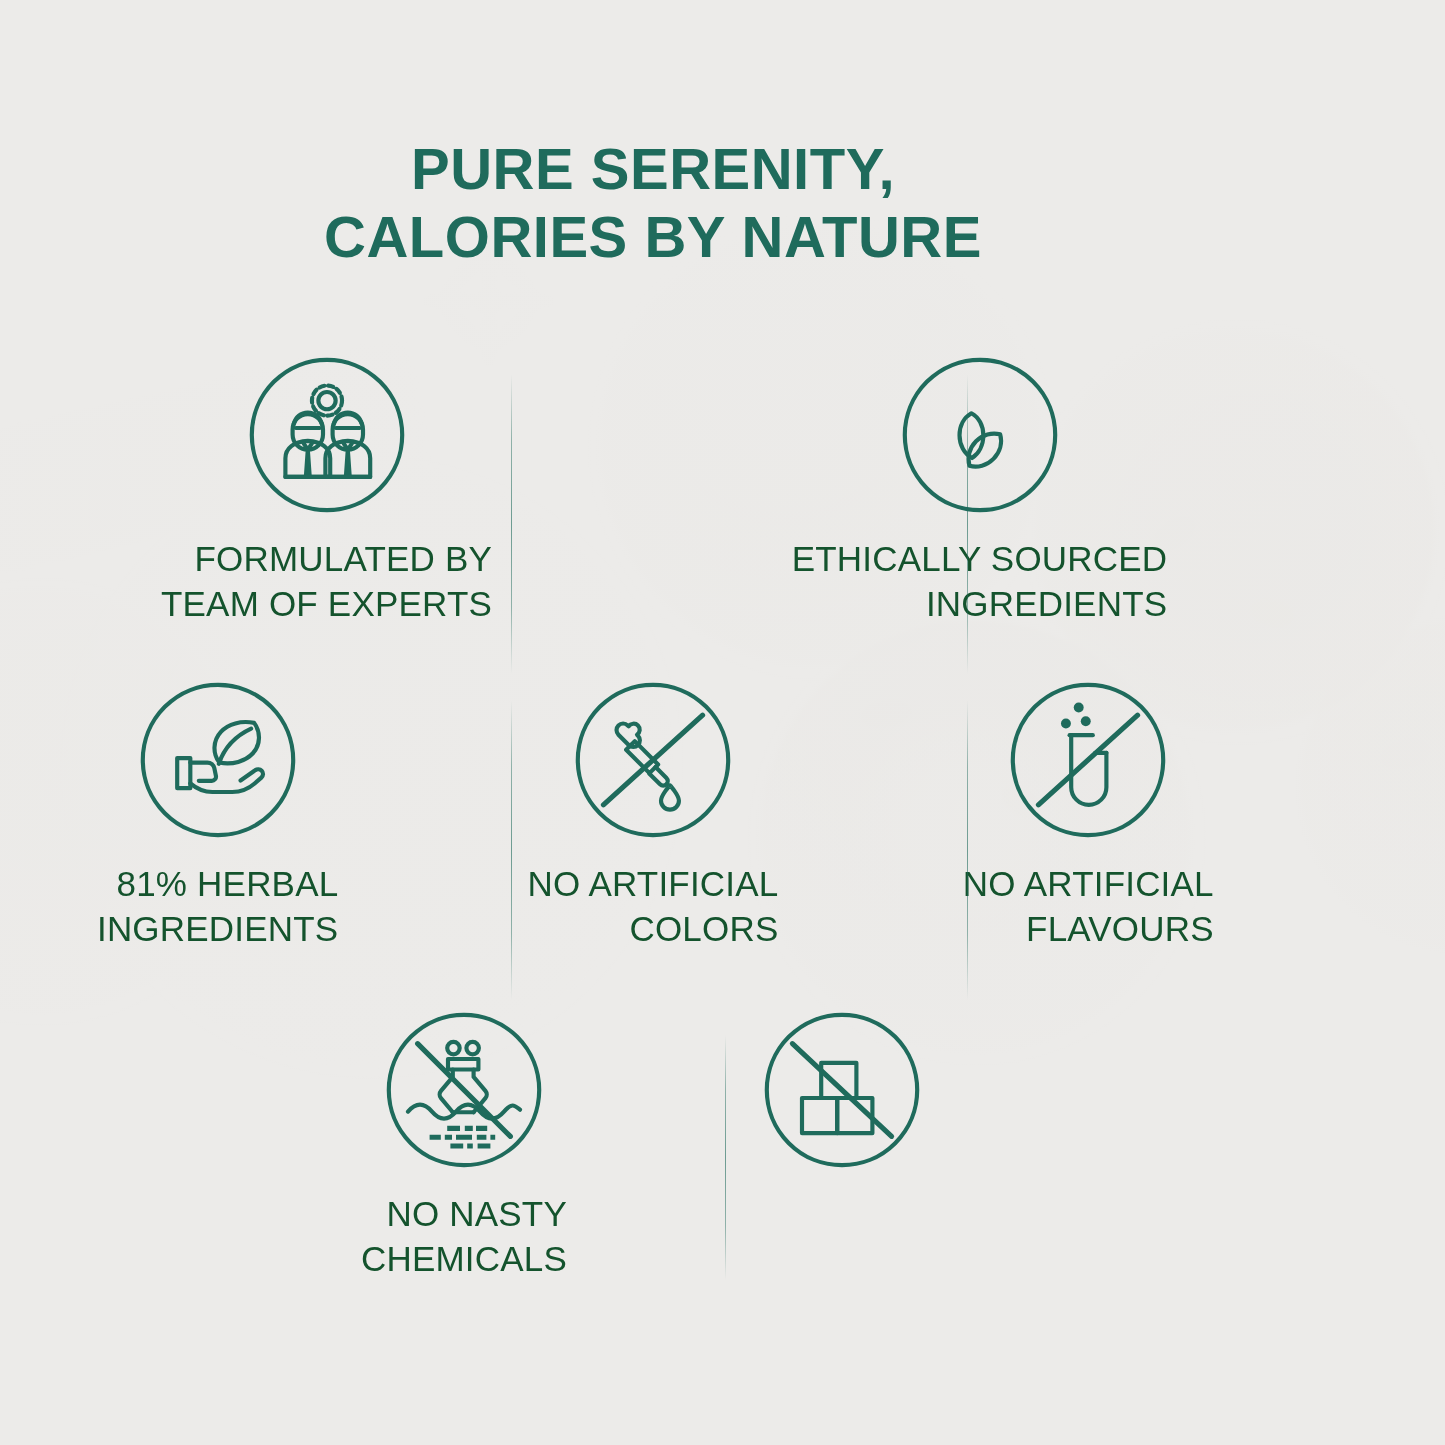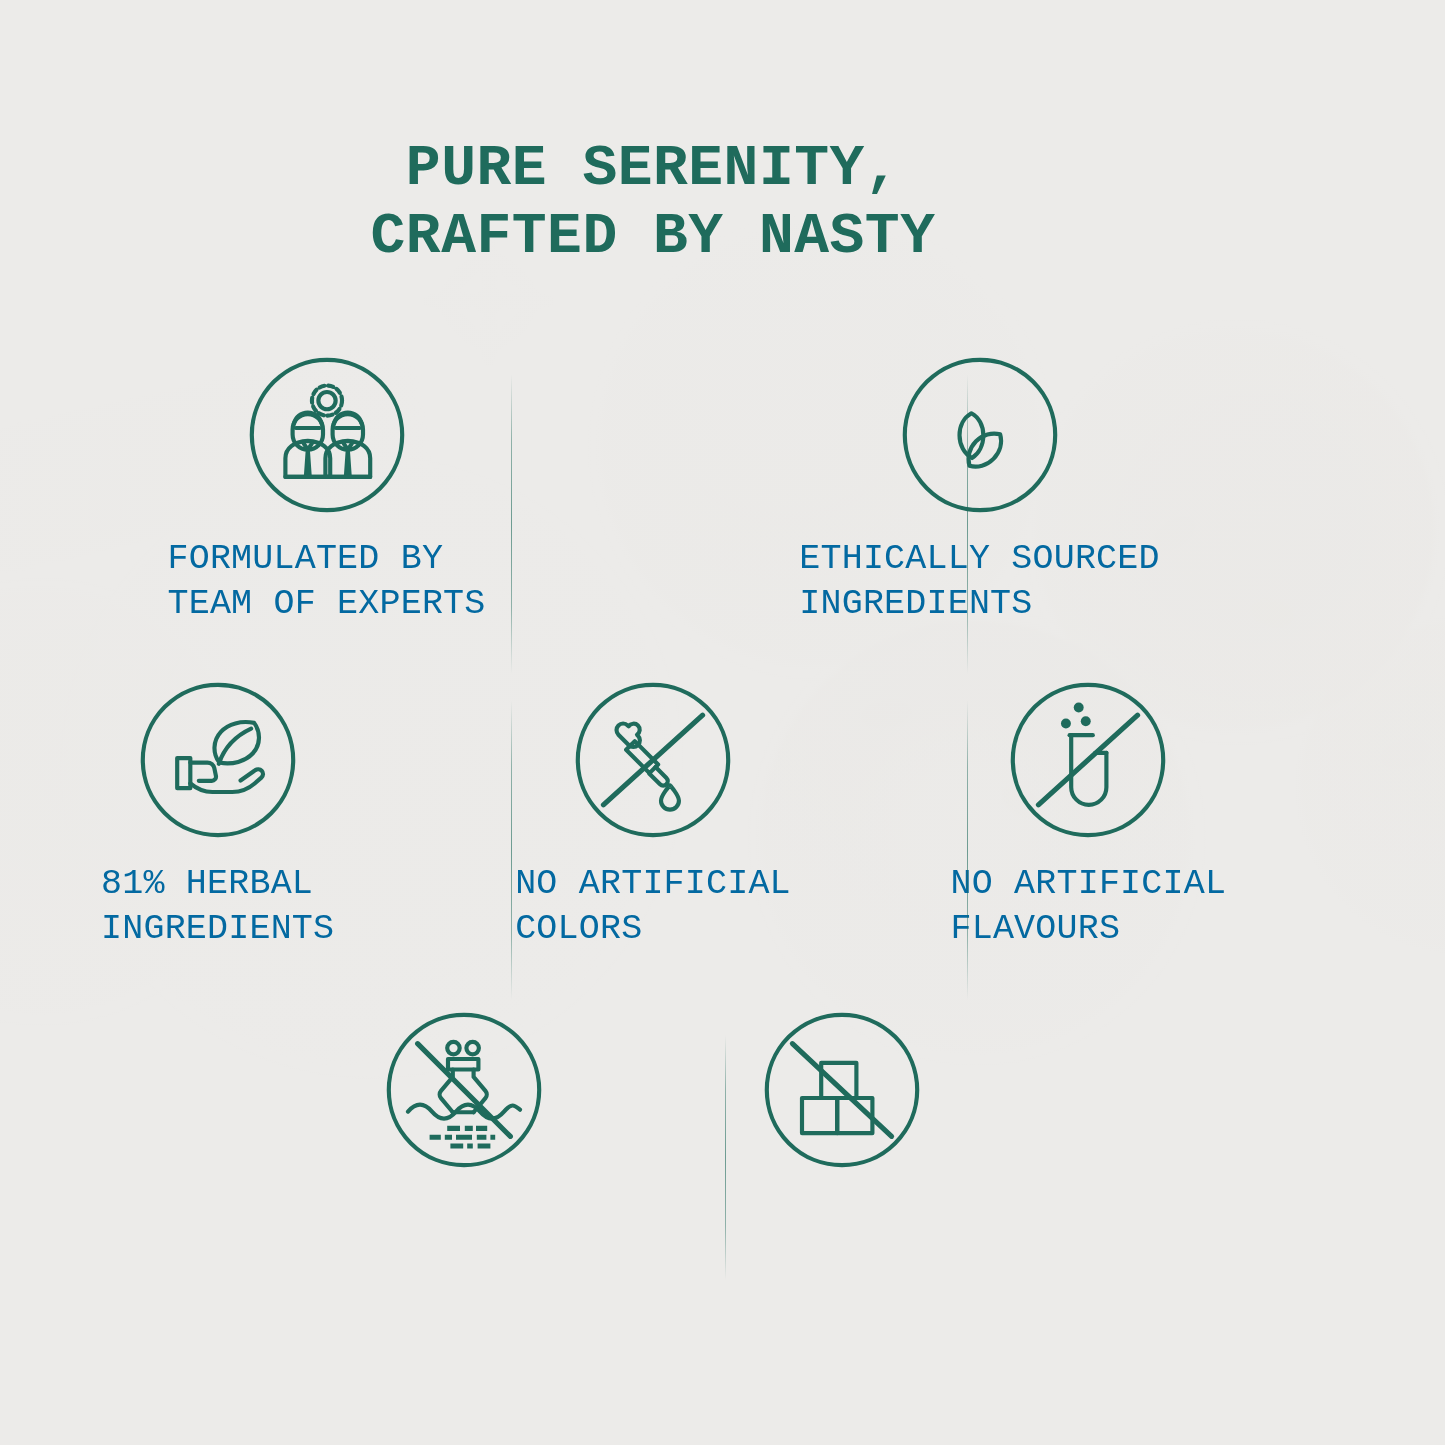--- a/index.html
+++ b/index.html
@@ -34,21 +34,21 @@
   #bg-veil{
     position:absolute;inset:0;
     background:
       radial-gradient(ellipse 60% 45% at 50% 8%,  rgba(236,235,233,.99) 0%, rgba(236,235,233,.86) 55%, rgba(236,235,233,.72) 100%),
       radial-gradient(ellipse 75% 60% at 50% 100%,rgba(236,235,233,.99) 0%, rgba(236,235,233,.88) 50%, rgba(236,235,233,.74) 100%),
       linear-gradient(180deg, rgba(236,235,233,.80) 0%, rgba(236,235,233,.70) 45%, rgba(236,235,233,.86) 78%, rgba(236,235,233,.97) 100%);
     pointer-events:none;
   }
 
   
-  #content{position:relative;z-index:5;width:1306px;height:1445px;font-family:Liberation Mono, monospace;}
+  #content{position:relative;z-index:5;width:1306px;height:1445px;}
 
   #headline{
     position:absolute;left:0;right:0;top:96px;
     text-align:center;
     color:#1f6b5c;
     font-size:58px;
     font-weight:bold;
     letter-spacing:.5px;
     line-height:1.18;
   }
@@ -60,22 +60,22 @@
     display:flex;flex-direction:column;align-items:center;
     position:relative;
   }
   .icon-wrap{
     width:160px;height:160px;
     display:flex;align-items:center;justify-content:center;
   }
   .icon-wrap svg{display:block;}
   .cap{
     margin-top:22px;
-    text-align:left;
-    color:#0369a1;
+    text-align:right;
+    color:#14532d;
     font-size:35px;
     line-height:1.28;
     letter-spacing:.2px;
     white-space:pre-line;
   }
 
   
   .divider{
     position:absolute;
     width:1px;
@@ -158,21 +158,21 @@
   <div class="speck" style="left:1080px;top:870px;width:40px;height:22px;background:#8e5a4a;opacity:.25;transform:rotate(-22deg);filter:blur(1px);"></div>
   <div class="speck" style="left:40px;top:760px;width:56px;height:30px;background:#cfc5b2;opacity:.45;transform:rotate(16deg);filter:blur(1px);"></div>
   <div class="speck" style="left:1380px;top:740px;width:50px;height:28px;background:#8c7257;opacity:.26;transform:rotate(-14deg);filter:blur(1px);"></div>
 </div>
 <div id="bg-veil"></div>
 
 <div id="content">
 
   <h1 id="headline">
     <span class="ln">PURE SERENITY,</span>
-    <span class="ln">CRAFTED BY NASTY</span>
+    <span class="ln">CALORIES BY NATURE</span>
   </h1>
 
   <div class="divider" style="left:511px; top:374px; height:300px;"></div>
   <div class="divider" style="left:967px; top:374px; height:300px;"></div>
   <div class="divider" style="left:511px; top:700px; height:300px;"></div>
   <div class="divider" style="left:967px; top:700px; height:300px;"></div>
   <div class="divider" style="left:725px; top:1035px; height:245px;"></div>
 
   <div class="grid-row" style="top:355px;">
 
@@ -306,20 +306,22 @@
 
             <g stroke-width="3.2" stroke-linecap="butt">
               <path d="M39.5 74h8M50.5 74h5M57.5 74h7"></path>
               <path d="M28.5 79.5h7M38 79.5h4.5M45 79.5h10M58 79.5h6M66.5 79.5h3"></path>
               <path d="M41.5 85h8M52 85h3.5M58.5 85h8"></path>
             </g>
             <line x1="21" y1="21" x2="79" y2="79" stroke-width="3.2"></line>
           </g>
         </svg>
       </div>
+      <div class="cap">NO NASTY
+CHEMICALS</div>
     </div>
 
     <div class="cell">
       <div class="icon-wrap">
         <svg viewBox="0 0 100 100" width="160" height="160" aria-hidden="true">
           <g fill="none" stroke="#1f6b5c" stroke-width="2.6" stroke-linecap="round" stroke-linejoin="round">
             <circle cx="50" cy="50" r="47"></circle>
             <rect x="37" y="33" width="22" height="22"></rect>
             <rect x="25" y="55" width="22" height="22"></rect>
             <rect x="47" y="55" width="22" height="22"></rect>

